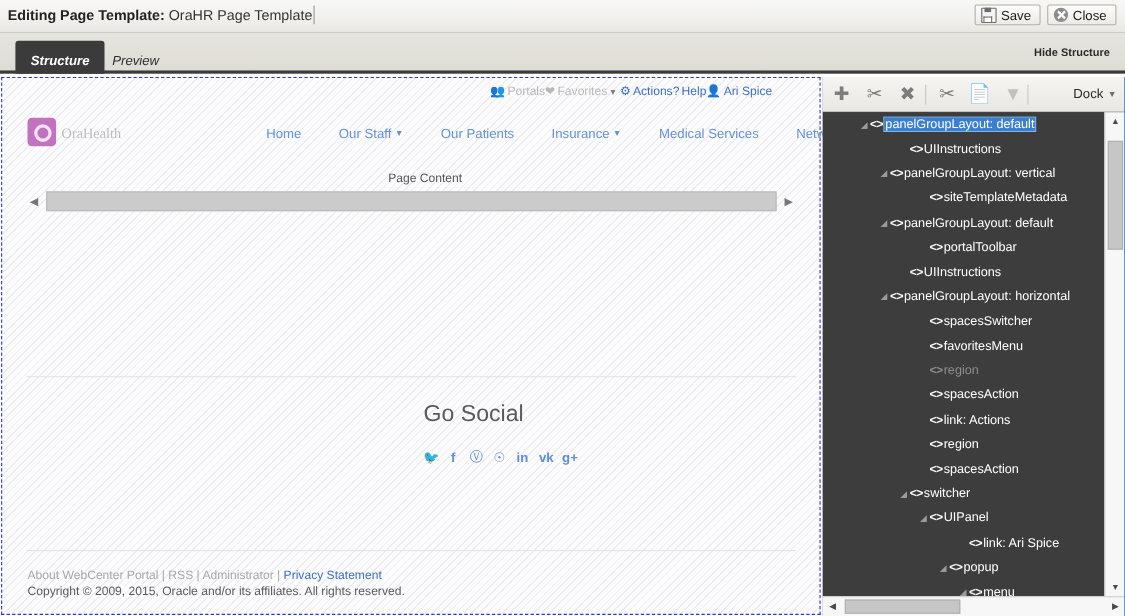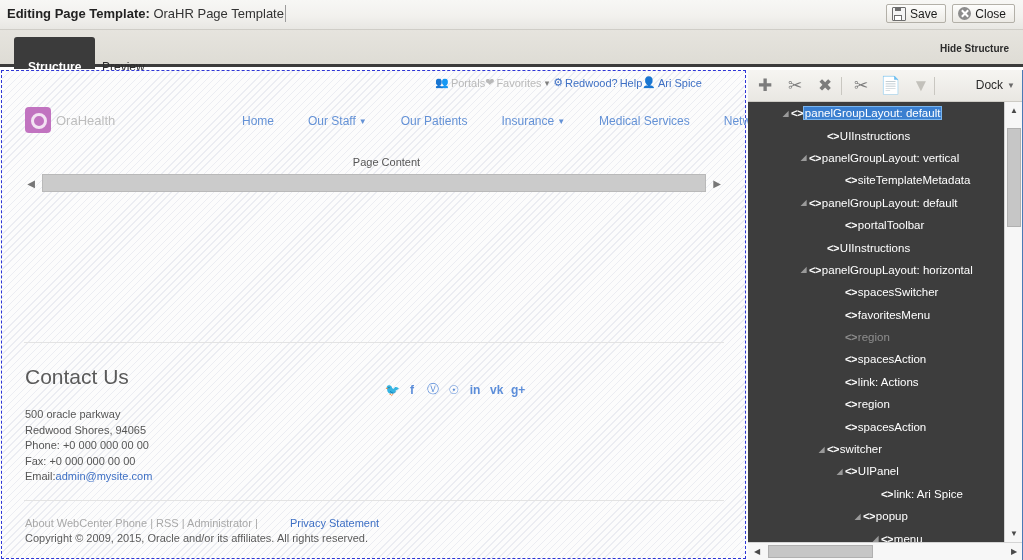--- a/index.html
+++ b/index.html
@@ -47,21 +47,21 @@
 
   
   .tabstrip{
     position:absolute;left:0;top:30px;width:1023px;height:37px;
     background:linear-gradient(to bottom,#e6e4de 0%,#dedcd5 100%);
     border-bottom:3px solid #3b3b3b;
     box-sizing:border-box;
   }
   .tab{
     position:absolute;top:7px;height:30px;line-height:28px;
-    padding:16px 14px;font-size:12px;box-sizing:border-box;cursor:pointer;
+    padding:4px 14px;font-size:12px;box-sizing:border-box;cursor:pointer;font-style:italic;
   }
   .tab.active{
     left:14px;background:#3b3b3b;color:#fff;font-weight:bold;
     border-radius:3px 3px 0 0;
   }
   .tab.inactive{left:88px;color:#2f2f2f;}
   .hidestruct{
     position:absolute;right:14px;top:13px;font-size:10px;font-weight:bold;color:#2b2b2b;cursor:pointer;
   }
 
@@ -91,21 +91,21 @@
 
   .brandrow{position:absolute;left:0;top:30px;width:748px;height:52px;}
   .logo{
     position:absolute;left:25px;top:7px;width:26px;height:26px;border-radius:4px;
     background:#c173c0;
   }
   .logo:before{
     content:"";position:absolute;left:6px;top:6px;width:10px;height:10px;
     border:3.5px solid #f3e3f3;border-radius:50%;
   }
-  .brandname{position:absolute;left:56px;top:13px;font-size:13px;color:#bdbdbd;}
+  .brandname{position:absolute;left:56px;top:13px;font-size:13px;color:#bdbdbd;font-family:Liberation Serif, serif;}
   .nav{position:absolute;left:225px;top:14px;display:flex;gap:0;}
   .navitem{
     font-size:12px;color:#6391d6;padding:0 17px;cursor:pointer;white-space:nowrap;
   }
   .navitem .dn{font-size:8px;color:#6391d6;margin-left:3px;vertical-align:1px;}
 
   .pcwrap{position:absolute;left:0;top:86px;width:748px;height:50px;}
   .pclabel{position:absolute;width:773px;text-align:center;top:0;font-size:11px;color:#555;}
   .pcrow{position:absolute;left:24px;top:17px;width:700px;height:20px;display:flex;align-items:center;}
   .arrowL,.arrowR{width:14px;text-align:center;color:#777;font-size:10px;cursor:pointer;}
@@ -121,21 +121,21 @@
   .fcol{position:absolute;top:0;}
   .fcol.c1{left:25px;width:330px;}
   .fcol.c2{left:385px;width:330px;}
   .fh{font-size:21px;color:#5a5a5a;font-weight:normal;margin:0 0 18px 0;}
   .fline{font-size:11px;color:#555;line-height:15.5px;}
   .flink{color:#3d6fc4;text-decoration:none;}
   .socialrow{margin-top:16px;display:flex;gap:9px;align-items:center;}
   .sico{font-size:12px;color:#5b8dd9;width:12px;text-align:center;cursor:pointer;}
 
   .botlinks{position:absolute;left:25px;top:445px;font-size:11px;color:#a8a8a8;line-height:17px;}
-  .botlinks .lnk{color:#3d6fc4;margin-left:29px;}
+  .botlinks .lnk{color:#3d6fc4;}
   .copy{position:absolute;left:25px;top:462px;font-size:11px;color:#5a5a5a;}
 
   
   .rpanel{
     position:absolute;left:748px;top:70px;width:275px;height:490px;
     background:#3d3d3d;box-sizing:border-box;
   }
   .rtoolbar{
     position:absolute;left:0;top:0;width:275px;height:32px;
     background:linear-gradient(to bottom,#f6f5f2,#e9e7e2);
@@ -228,21 +228,21 @@
         <span class="gly">👥</span>
           <span>Portals</span>
       </span>
       <span class="ui util-muted">
         <span class="gly">❤</span>
           <span>Favorites</span>
       </span>
       <span class="vdots">▾</span>
       <span class="ui util-link">
         <span class="gly">⚙</span>
-          <span>Redwood</span>
+          <span>Actions</span>
       </span>
       <span class="ui util-link">
         <span class="gly">?</span>
           <span>Help</span>
       </span>
       <span class="ui util-link">
         <span class="gly">👤</span>
           <span>Ari Spice</span>
       </span>
     </div>
@@ -265,45 +265,38 @@
       <div class="pcrow">
         <div class="arrowL">◀</div>
         <div class="pcbar"></div>
         <div class="arrowR">▶</div>
       </div>
     </div>
 
     <div class="divider1"></div>
 
     <div class="footcols">
-      <div class="fcol c1">
-        <div class="fh">Contact Us</div>
-        <div class="fline">500 oracle parkway</div>
-        <div class="fline">Redwood Shores, 94065</div>
-        <div class="fline">Phone: +0 000 000 00 00</div>
-        <div class="fline">Fax: +0 000 000 00 00</div>
-        <div class="fline"><span>Email:</span><a class="flink" href="#">admin@mysite.com</a></div>
-      </div>
       <div class="fcol c2">
+        <div class="fh">Go Social</div>
         <div class="socialrow">
           <span class="sico">🐦</span>
           <span class="sico"><b>f</b></span>
           <span class="sico">Ⓥ</span>
           <span class="sico">☉</span>
           <span class="sico"><b>in</b></span>
           <span class="sico"><b>vk</b></span>
           <span class="sico"><b>g+</b></span>
         </div>
       </div>
     </div>
 
     <div class="divider2"></div>
 
     <div class="botlinks">
-      <span>About WebCenter Phone</span><span> | </span><span>RSS</span><span> | </span><span>Administrator</span><span> | </span><span class="lnk">Privacy Statement</span>
+      <span>About WebCenter Portal</span><span> | </span><span>RSS</span><span> | </span><span>Administrator</span><span> | </span><span class="lnk">Privacy Statement</span>
     </div>
     <div class="copy">Copyright © 2009, 2015, Oracle and/or its affiliates. All rights reserved.</div>
   </div>
 
   <div class="rpanel">
 
     <div class="rtoolbar">
       <div class="tbtn" style="left:2px">
           <span>✚</span>
         </div>

